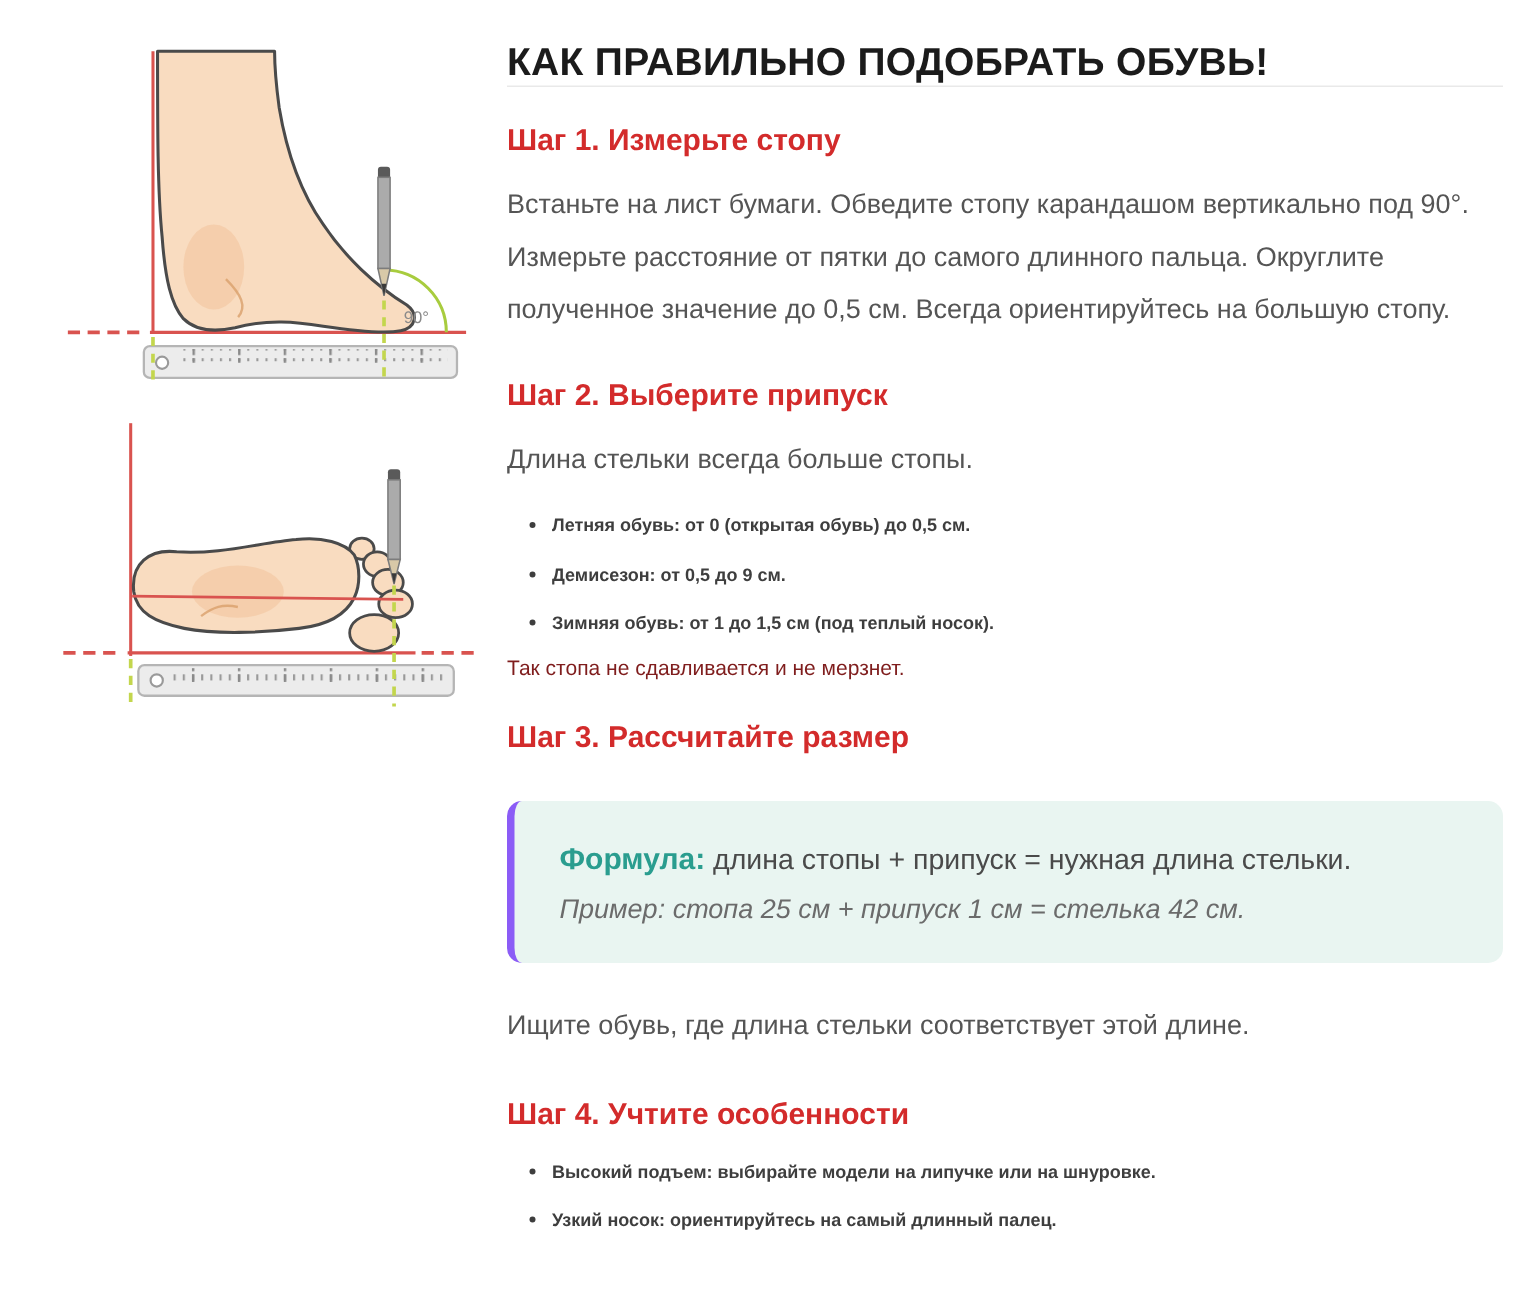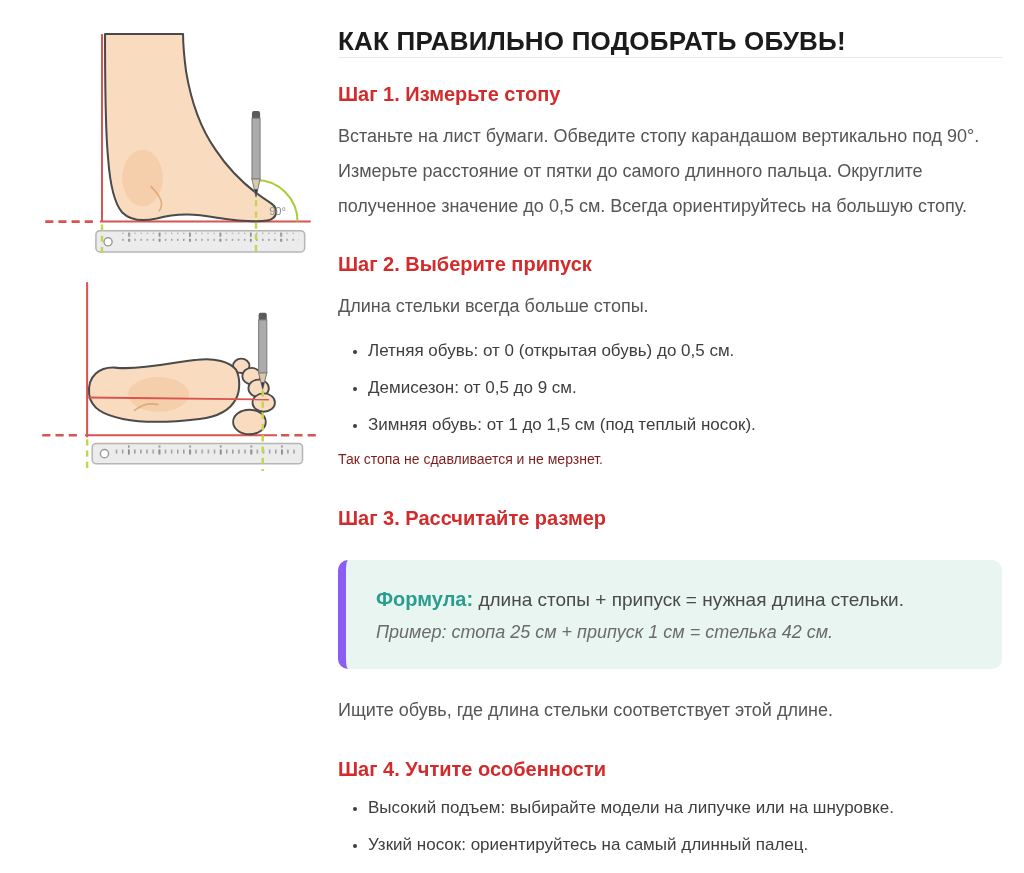--- a/index.html
+++ b/index.html
@@ -37,35 +37,35 @@
     font-size:18px;
     line-height:1.95;
     color:#555555;
   }
   ul.bullets {
     margin:16px 0 0 0;
     padding-left:30px;
     list-style:disc;
   }
   ul.bullets li {
-    font-size:17px;
-    font-weight:400;
+    font-size:12px;
+    font-weight:700;
     color:#3e3e3e;
     line-height:1.35;
     margin-bottom:14px;
   }
   ul.bullets li::marker { color:#3e3e3e; font-size:14px; }
   .fine-note {
     font-size:14px;
     color:#7f1d1d;
     margin-top:0;
   }
   .formula-box {
     background:#e9f5f1;
-    border-left:8px solid #8b5cf6;
+    border-left:5px solid #8b5cf6;
     border-radius:10px;
     padding:22px 30px 20px;
     margin:30px 0 24px;
   }
   .formula-line {
     font-size:19px;
     color:#4a4a4a;
     line-height:1.75;
   }
   .formula-label {
@@ -193,21 +193,21 @@
 
     <h2 class="step-heading" style="margin-top:29px">Шаг 2. Выберите припуск</h2>
     <p class="body-text">Длина стельки всегда больше стопы.</p>
     <ul class="bullets">
       <li>Летняя обувь: от 0 (открытая обувь) до 0,5 см.</li>
       <li>Демисезон: от 0,5 до 9 см.</li>
       <li>Зимняя обувь: от 1 до 1,5 см (под теплый носок).</li>
     </ul>
     <p class="fine-note">Так стопа не сдавливается и не мерзнет.</p>
 
-    <h2 class="step-heading" style="margin-top:40px">Шаг 3. Рассчитайте размер</h2>
+    <h2 class="step-heading" style="margin-top:28px">Шаг 3. Рассчитайте размер</h2>
     <div class="formula-box">
       <p class="formula-line"><span class="formula-label">Формула:</span><span> длина стопы + припуск = нужная длина стельки.</span></p>
       <p class="formula-example">Пример: стопа 25 см + припуск 1 см = стелька 42 см.</p>
     </div>
     <p class="body-text after-box">Ищите обувь, где длина стельки соответствует этой длине.</p>
 
     <h2 class="step-heading" style="margin-top:30px">Шаг 4. Учтите особенности</h2>
     <ul class="bullets step4-list">
       <li>Высокий подъем: выбирайте модели на липучке или на шнуровке.</li>
       <li>Узкий носок: ориентируйтесь на самый длинный палец.</li>

